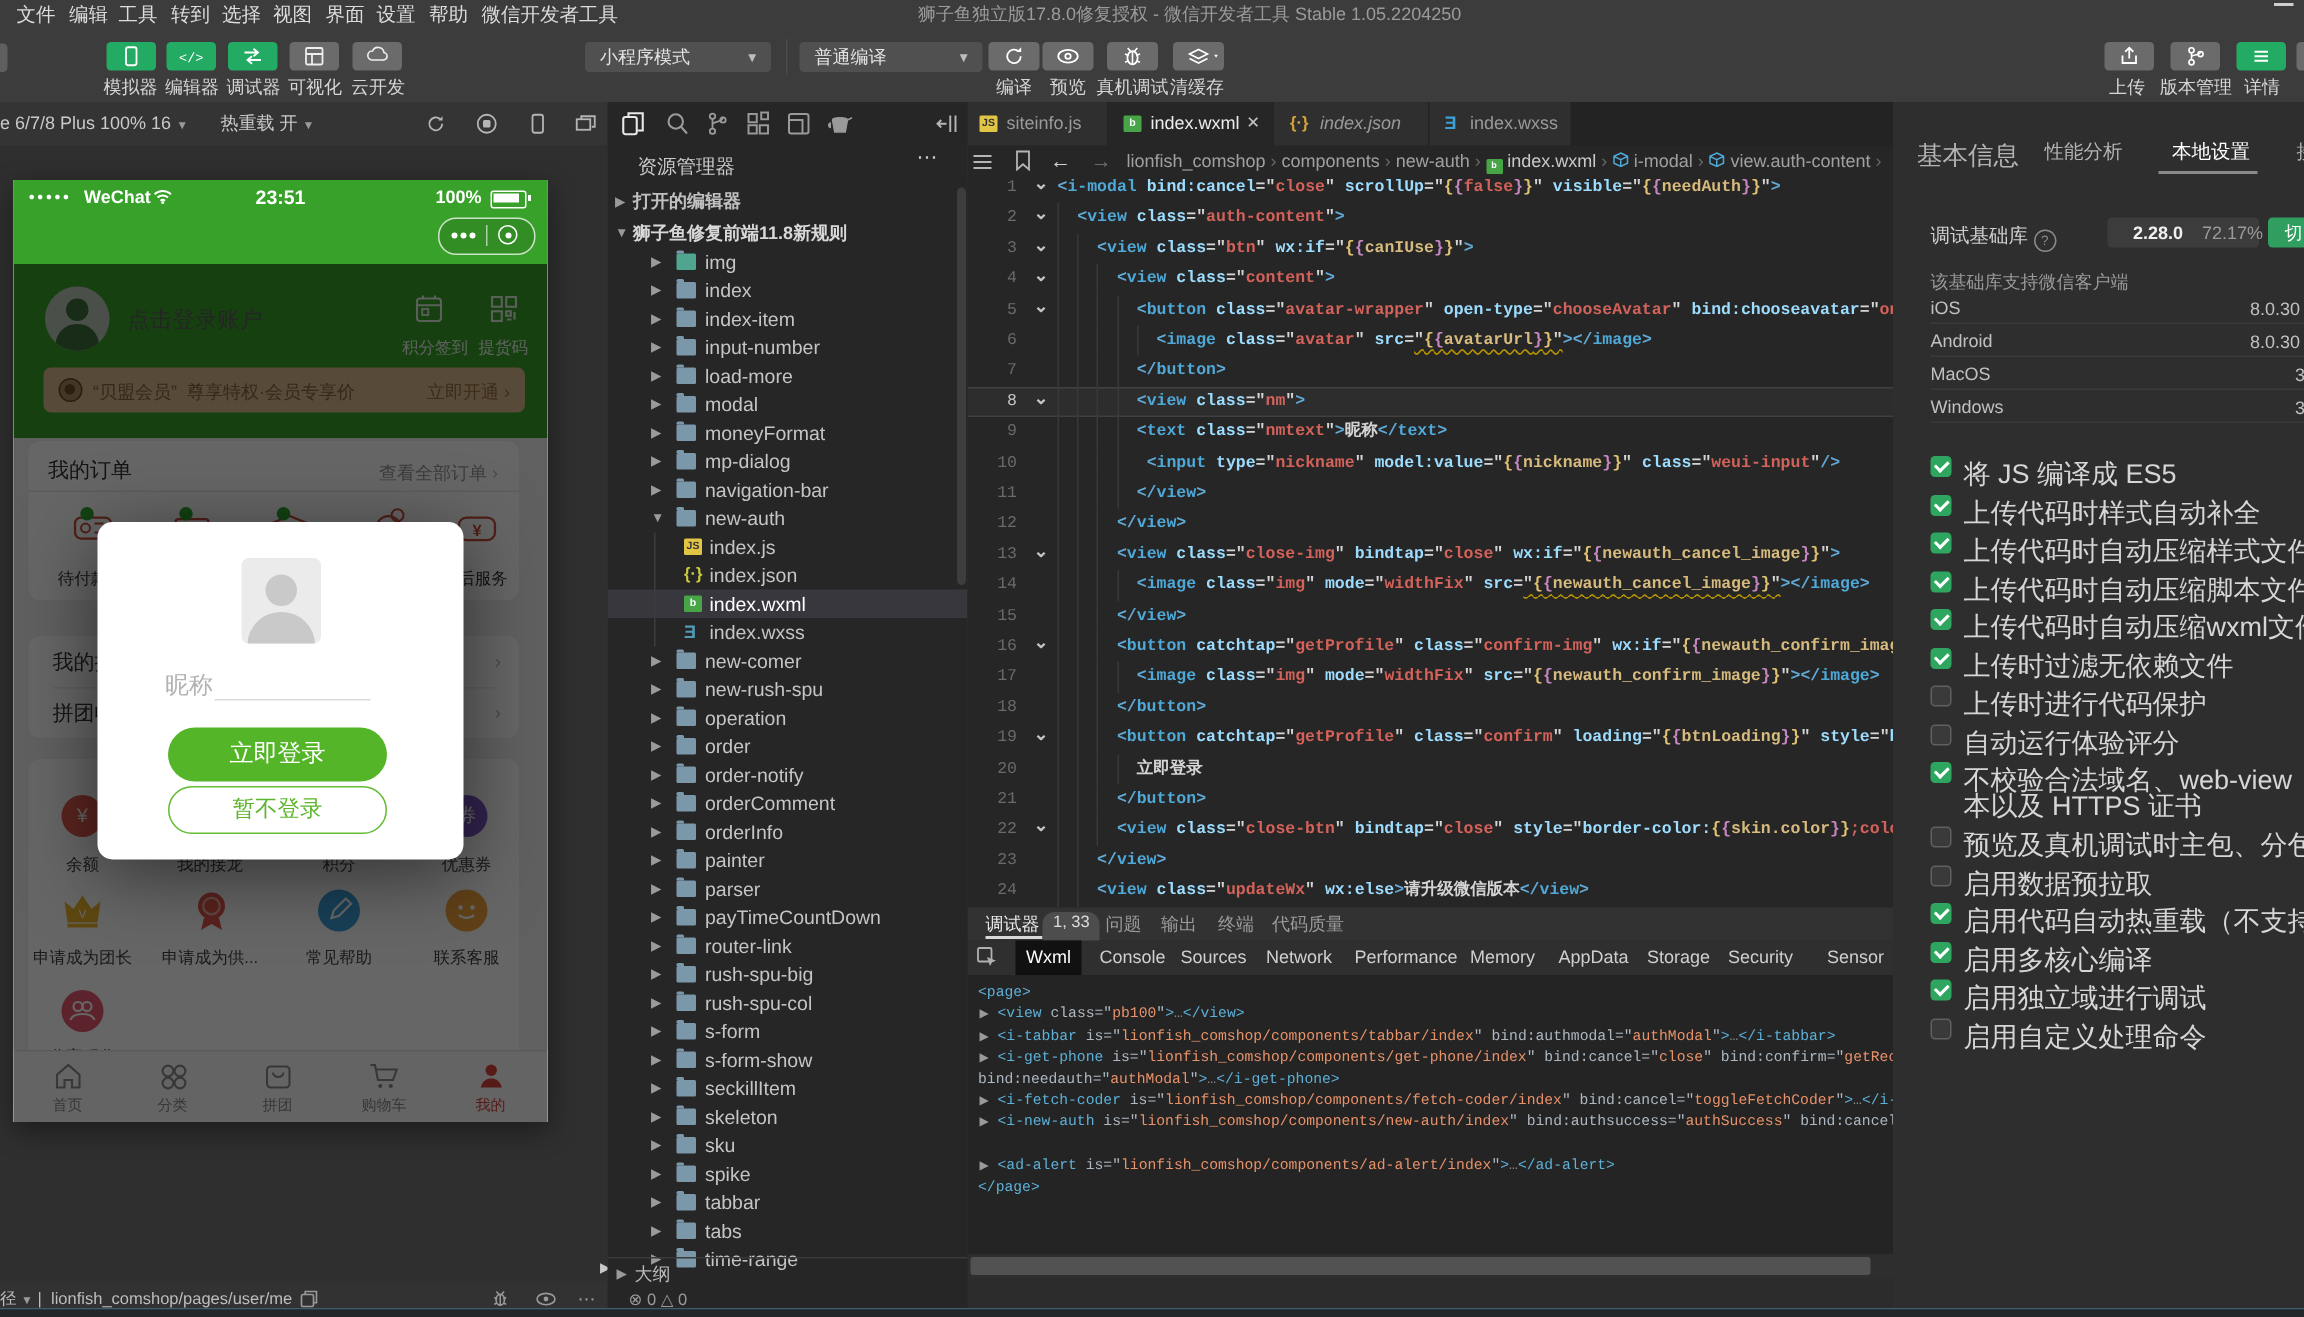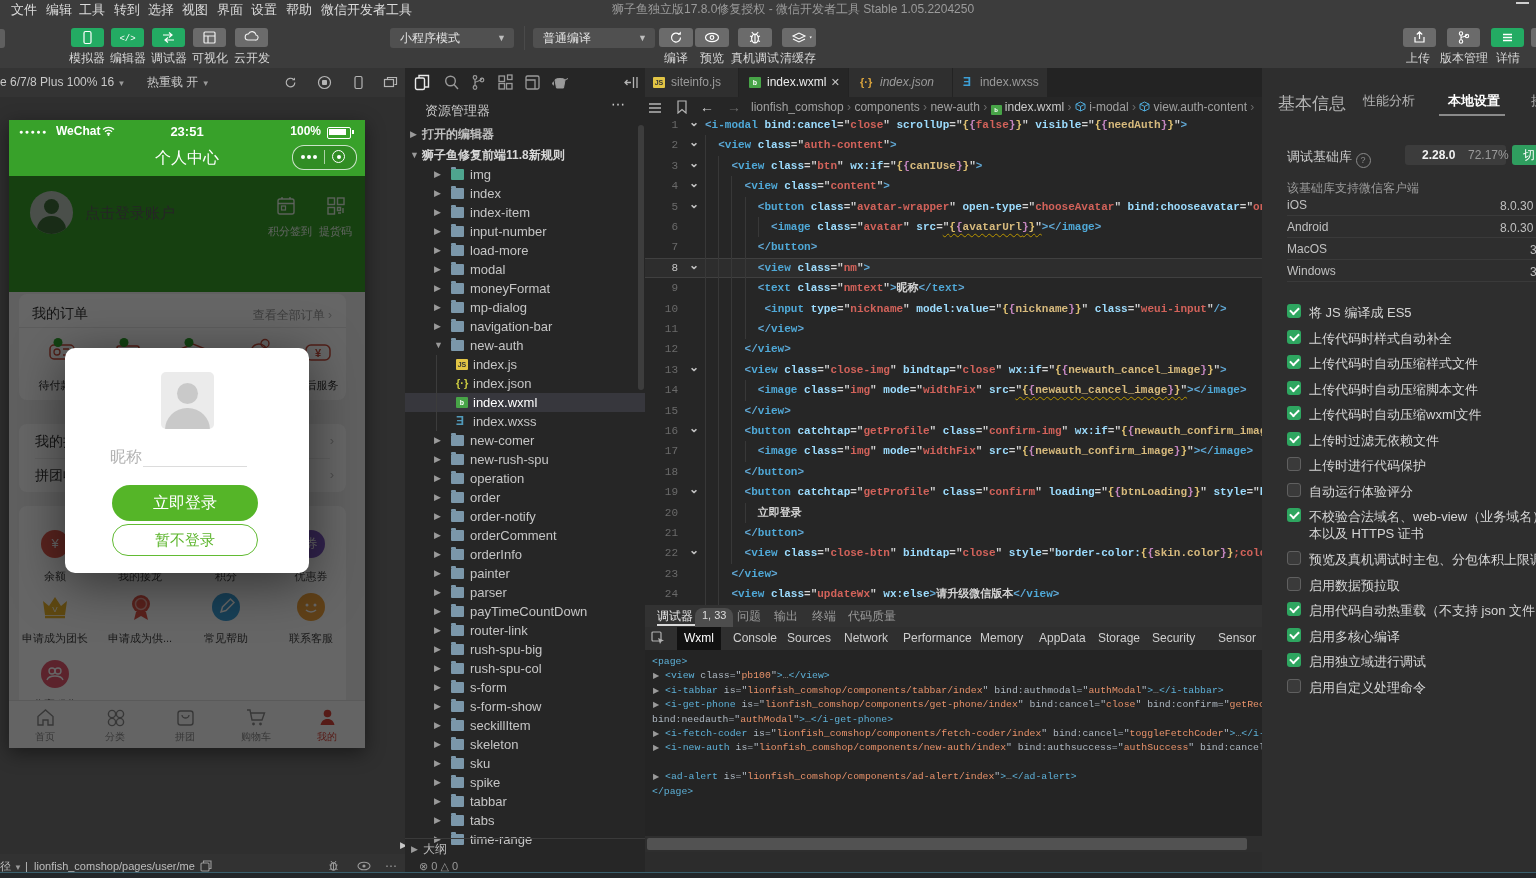--- a/index.html
+++ b/index.html
@@ -45,21 +45,21 @@
 #dbgrow2{position:absolute;left:0;top:22px;width:617px;height:23px;background:#2f2f2f;font-size:12px;color:#cfcfcf;line-height:23px}
 .dtab{position:absolute;top:0;height:23px;line-height:23px}
 .wl{position:absolute;left:0;width:640px;font-family:"Liberation Mono",monospace;font-size:9.8px;line-height:14.4px;white-space:pre;color:#bfc7cf}
 .wt{color:#5db0d7}.wa{color:#aeb8c2}.wq{color:#aeb8c2}.wv{color:#e8926a}.wd{color:#8a8a8a}
 
 #rightpanel{left:1262px;top:68px;width:274px;height:810px;background:#2e2e2e;color:#d6d6d6}
 .cb{position:absolute;width:14px;height:14px;border-radius:3px;box-sizing:border-box}
 .cb.on{background:#2ea660}
 .cb.on:before{content:"";position:absolute;left:3px;top:3px;width:7px;height:4px;border-left:2px solid #fff;border-bottom:2px solid #fff;transform:rotate(-45deg)}
 .cb.off{background:#3a3a3a;border:1px solid #606060}
-.cbl{position:absolute;font-size:13px;color:#d6d6d6;white-space:nowrap}
+.cbl{position:absolute;font-size:18px;color:#d6d6d6;white-space:nowrap}
 </style></head>
 <body>
 <div id="titlebar" class="ab">
 <span class="menu" style="left:11px;font-size:13px"><span style="margin-right:9px">文件</span><span style="margin-right:7px">编辑</span><span style="margin-right:9px">工具</span><span style="margin-right:8px">转到</span><span style="margin-right:8px">选择</span><span style="margin-right:9px">视图</span><span style="margin-right:8px">界面</span><span style="margin-right:9px">设置</span><span style="margin-right:9px">帮助</span><span>微信开发者工具</span></span>
 <span id="wintitle">狮子鱼独立版17.8.0修复授权 - 微信开发者工具 Stable 1.05.2204250</span>
 <span style="position:absolute;left:1516px;top:2px;width:13px;height:2px;background:#cfcfcf"></span>
 </div>
 <div id="toolbar" class="ab">
 <div style="position:absolute;left:0;top:13px;width:5px;height:19px;background:#5f5f5f;border-radius:0 3px 3px 0"></div>
 <div class="tbtn green" style="left:71px"><svg width="33" height="19" viewBox="0 0 33 19">
@@ -150,21 +150,20 @@
     <svg style="position:absolute;left:93px;top:6px" width="13" height="10" viewBox="0 0 13 10">
           <path d="M1 3.5a8 8 0 0 1 11 0M3 5.7a5 5 0 0 1 7 0M5 7.9a2.3 2.3 0 0 1 3 0" fill="none" stroke="#fff" stroke-width="1.3"></path>
           <circle cx="6.5" cy="9" r="1" fill="#fff"></circle>
         </svg>
     <div style="position:absolute;left:0;top:4px;width:356px;text-align:center;color:#fff;font-size:13px;font-weight:bold">23:51</div>
     <div style="position:absolute;right:44px;top:4px;color:#fff;font-size:12px;font-weight:bold">100%</div>
     <div style="position:absolute;right:14px;top:7px;width:22px;height:10px;border:1px solid #fff;border-radius:2px">
           <div style="position:absolute;left:1px;top:1px;width:17px;height:6px;background:#fff"></div>
           <div style="position:absolute;right:-4px;top:2px;width:2px;height:4px;background:#fff"></div>
         </div>
-    <div style="position:absolute;left:0;top:28px;width:356px;text-align:center;color:#fff;font-size:16px">个人中心</div>
     <div style="position:absolute;left:283px;top:25px;width:63px;height:23px;border:1px solid rgba(255,255,255,.75);border-radius:12px;background:rgba(0,0,0,.12)">
       <span style="position:absolute;left:8px;top:9px;width:4px;height:4px;border-radius:2px;background:#fff"></span>
       <span style="position:absolute;left:14px;top:9px;width:4px;height:4px;border-radius:2px;background:#fff"></span>
       <span style="position:absolute;left:20px;top:9px;width:4px;height:4px;border-radius:2px;background:#fff"></span>
       <span style="position:absolute;left:31px;top:4px;width:1px;height:14px;background:rgba(255,255,255,.6)"></span>
       <span style="position:absolute;left:39px;top:4px;width:13px;height:13px;border:1.5px solid #fff;border-radius:50%;box-sizing:border-box"></span>
       <span style="position:absolute;left:43.5px;top:8.5px;width:4px;height:4px;border-radius:50%;background:#fff"></span>
     </div>
   </div>
   <div style="position:absolute;left:0;top:56px;width:356px;height:572px;background:#efefef;overflow:hidden">
@@ -182,20 +181,27 @@
     <svg style="position:absolute;left:316px;top:19px" width="22" height="22" viewBox="0 0 22 22">
           <g fill="none" stroke="#fff" stroke-opacity=".85" stroke-width="1.4">
             <rect x="3" y="3" width="6.5" height="6.5"></rect>
             <rect x="12.5" y="3" width="6.5" height="6.5"></rect>
             <rect x="3" y="12.5" width="6.5" height="6.5"></rect>
             <path d="M12.5 12.5h3v3h-3zM18 13v5M13 18h3"></path>
           </g>
         </svg>
     <div style="position:absolute;left:259px;top:48px;color:rgba(255,255,255,.9);font-size:11px">积分签到</div>
     <div style="position:absolute;left:310px;top:48px;color:rgba(255,255,255,.9);font-size:11px">提货码</div>
+    <div style="position:absolute;left:20px;top:69px;width:321px;height:30px;border-radius:5px;background:#d9b98f">
+      <div style="position:absolute;left:10px;top:7px;width:16px;height:16px;border-radius:50%;background:#42291058;border:1.5px solid #6e4a22;box-sizing:border-box">
+            <div style="position:absolute;left:3px;top:3px;width:7px;height:7px;border-radius:50%;background:#6e4a22"></div>
+          </div>
+      <div style="position:absolute;left:33px;top:8px;color:#896440;font-size:12px">“贝盟会员”&nbsp; 尊享特权·会员专享价</div>
+      <div style="position:absolute;right:10px;top:8px;color:#96703d;font-size:12px">立即开通 ›</div>
+    </div>
     <div style="position:absolute;left:10px;top:118px;width:327px;height:106px;border-radius:8px;background:#fff">
       <div style="position:absolute;left:13px;top:11px;color:#353535;font-size:14px">我的订单</div>
       <div style="position:absolute;left:0px;top:33px;width:327px;height:1px;background:#e9e9e9"></div>
       <div style="position:absolute;right:14px;top:13px;color:#999;font-size:12px">查看全部订单 <span style="color:#bbb">›</span></div>
       <svg style="position:absolute;left:30px;top:44px" width="26" height="28" viewBox="0 0 26 28">
             <rect x="1" y="7" width="24" height="14" rx="4" fill="none" stroke="#c94e3c" stroke-width="1.5"></rect>
             <circle cx="8" cy="14" r="3" fill="none" stroke="#c94e3c" stroke-width="1.3"></circle>
             <path d="M14 11h6M14 17h6" stroke="#c94e3c" stroke-width="1.3"></path>
             <circle cx="9" cy="4.5" r="4.5" fill="#31a62e"></circle>
           </svg>
@@ -766,21 +772,21 @@
 <div style="position:absolute;left:0;top:231px;width:617px;height:16px;background:#2e2e2e">
         <div style="position:absolute;left:2px;top:2px;width:600px;height:12px;background:#525252;border-radius:2px"></div>
       </div>
 <div style="position:absolute;left:0;top:247px;width:617px;height:26px;background:#2c2c2c"></div>
 <div style="position:absolute;left:0;top:269px;width:617px;height:1px;background:#2b5f84"></div>
 </div>
 </div>
 <div id="rightpanel" class="ab" style="overflow:hidden">
 <div style="position:absolute;left:16px;top:24px;color:#b3b3b3;font-size:17px">基本信息</div>
 <div style="position:absolute;left:101px;top:24px;color:#b3b3b3;font-size:13px">性能分析</div>
-<div style="position:absolute;left:186px;top:24px;color:#fff;font-size:13px;font-weight:bold">本地设置</div>
+<div style="position:absolute;left:186px;top:24px;color:#fff;font-size:13px;font-weight:normal">本地设置</div>
 <div style="position:absolute;left:177px;top:46px;width:66px;height:1.5px;background:#8a8a8a"></div>
 <div style="position:absolute;left:269px;top:24px;color:#b3b3b3;font-size:13px">接</div>
 <div style="position:absolute;left:25px;top:80px;color:#cfcfcf;font-size:13px">调试基础库 <span style="display:inline-block;width:13px;height:13px;border:1px solid #8a8a8a;border-radius:50%;color:#8a8a8a;font-size:9px;text-align:center;line-height:13px;vertical-align:-2px">?</span></div>
 <div style="position:absolute;left:143px;top:77px;width:101px;height:20px;background:#3c3c3c;border-radius:3px">
 <span style="position:absolute;left:17px;top:3px;color:#f0f0f0;font-size:12px;font-weight:bold">2.28.0</span>
 <span style="position:absolute;left:63px;top:3px;color:#9a9a9a;font-size:12px">72.17%</span>
 </div>
 <div style="position:absolute;left:250px;top:77px;width:24px;height:20px;background:#2f9e5f;border-radius:3px 0 0 3px;color:#fff;font-size:12px;line-height:20px;padding-left:11px">切</div>
 <div style="position:absolute;left:25px;top:112px;color:#9a9a9a;font-size:12px">该基础库支持微信客户端</div>
 <div style="position:absolute;left:25px;top:130px;color:#c0c0c0;font-size:12px">iOS</div>

